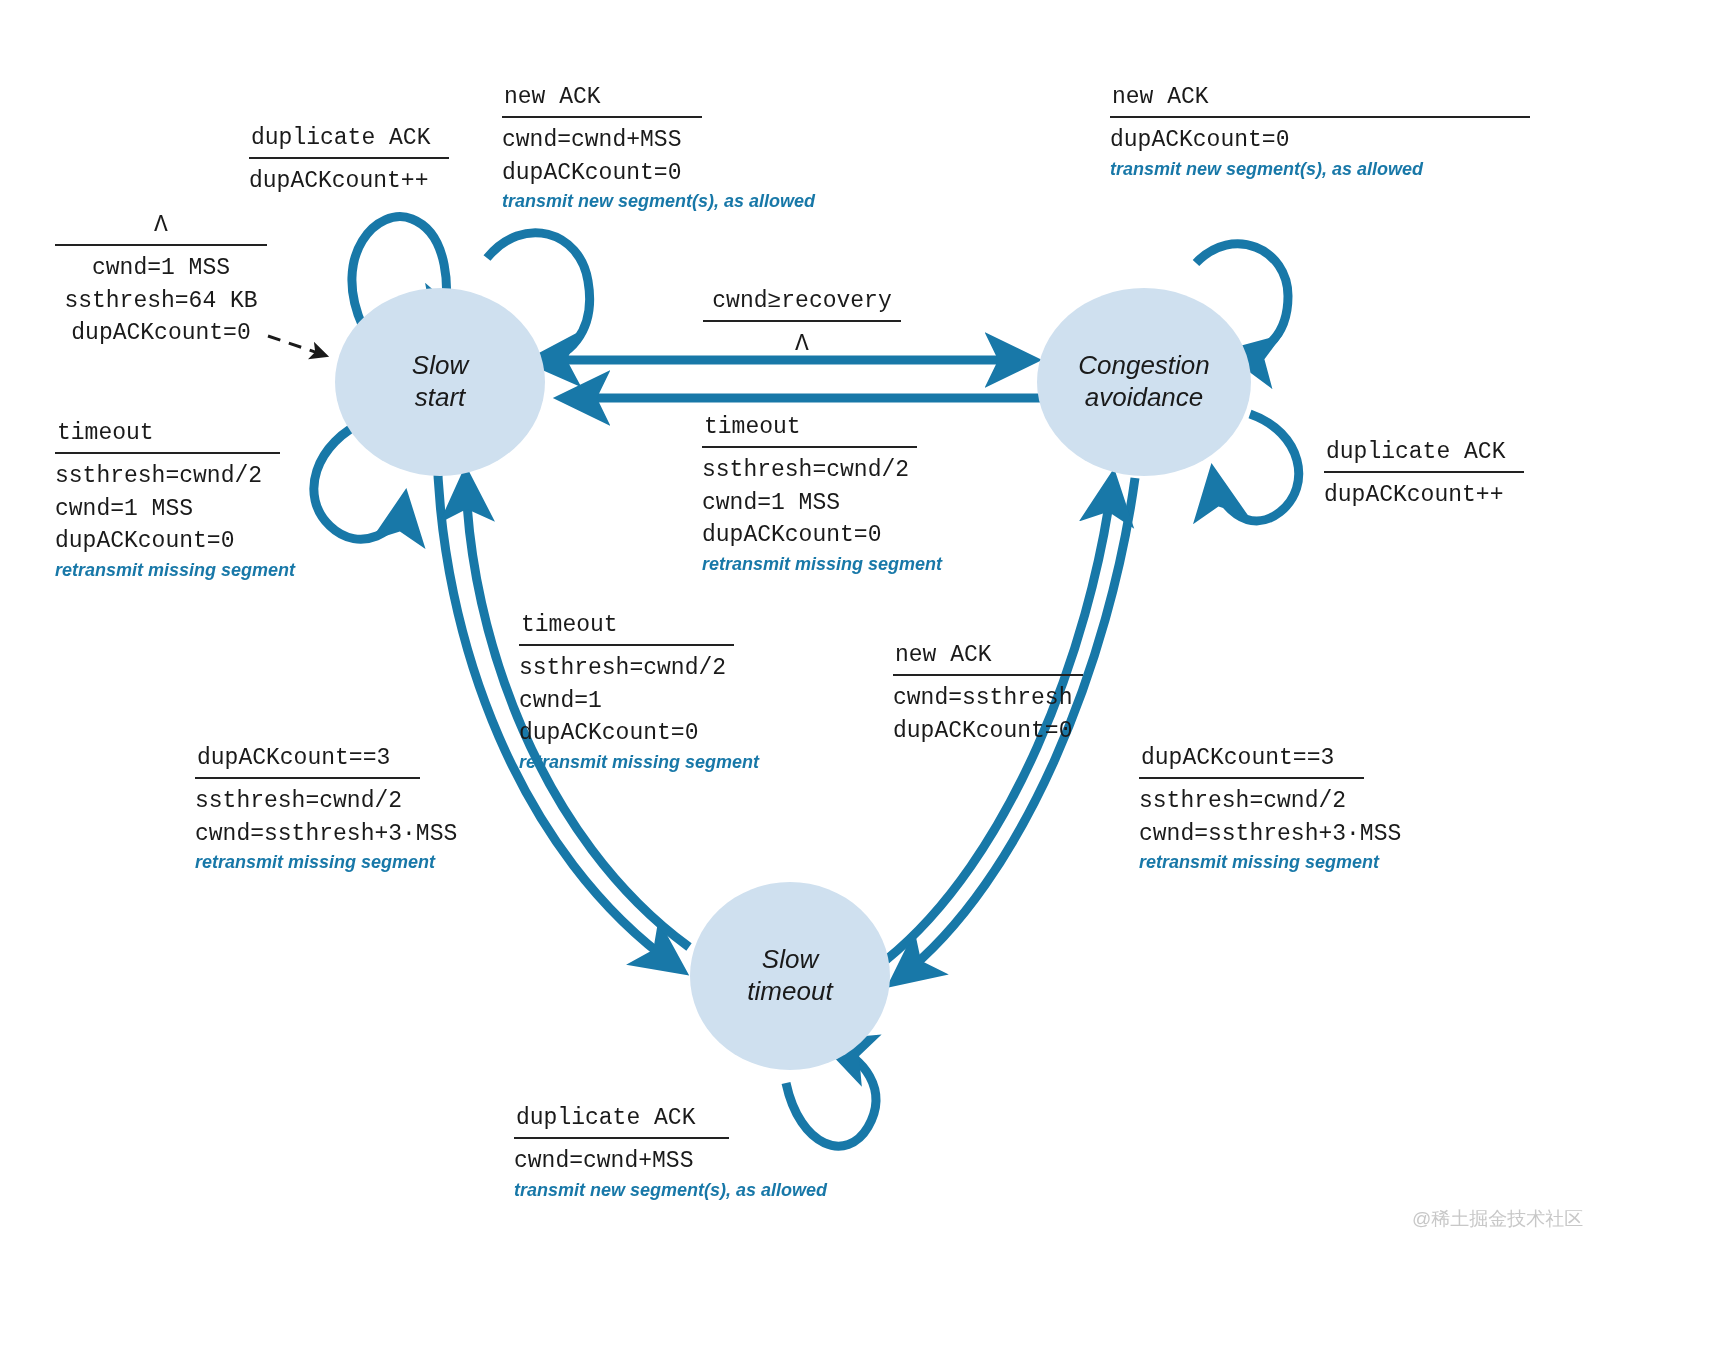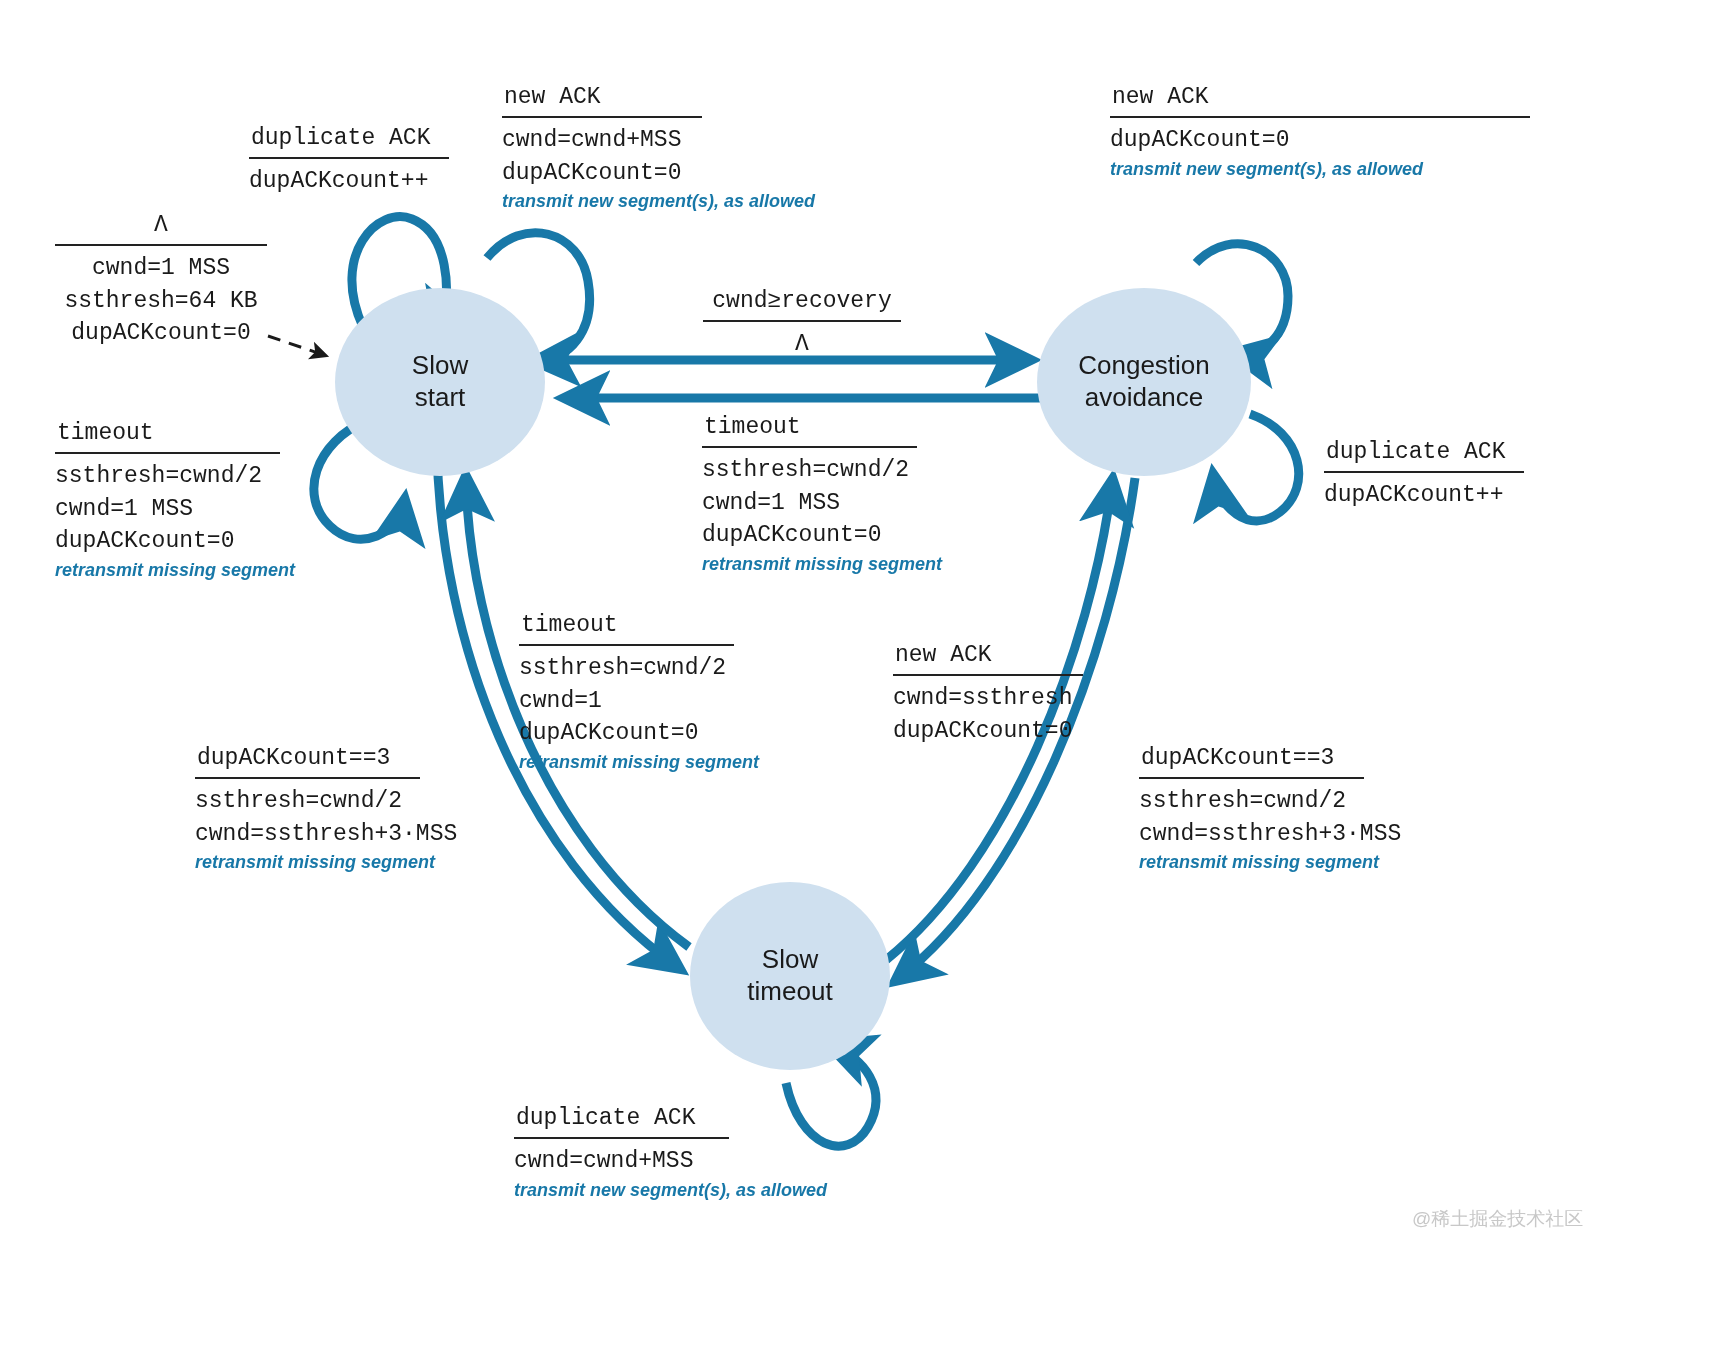--- a/index.html
+++ b/index.html
@@ -29,20 +29,21 @@
     border-radius: 50%;
     background: #cfe0ef;
     display: flex;
     align-items: center;
     justify-content: center;
     text-align: center;
     color: #1a1a1a;
     font-size: 26px;
     line-height: 1.22;
     font-family: "Liberation Sans", sans-serif;
+    font-style: italic;
   }
   .node span { display: block; }
 
   
   .lbl {
     position: absolute;
     color: #1a1a1a;
     white-space: nowrap;
   }
   .lbl .top {

